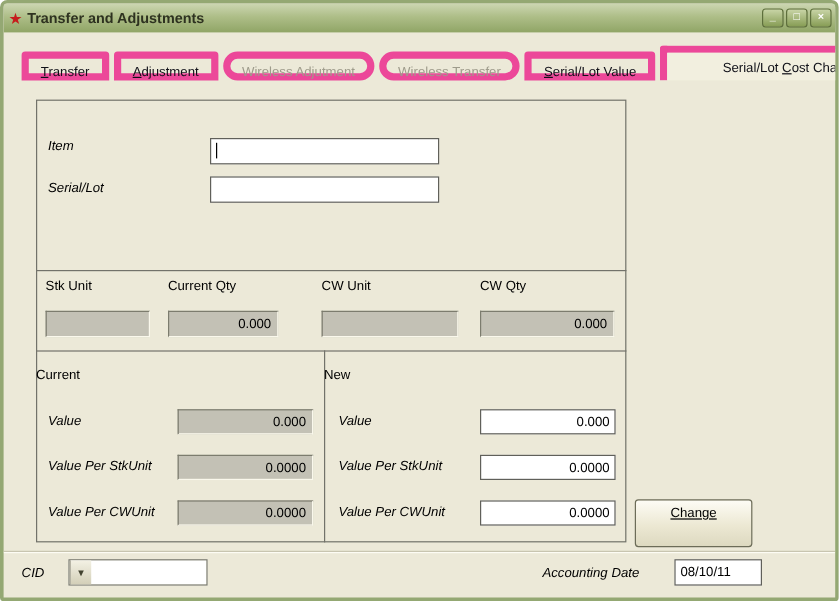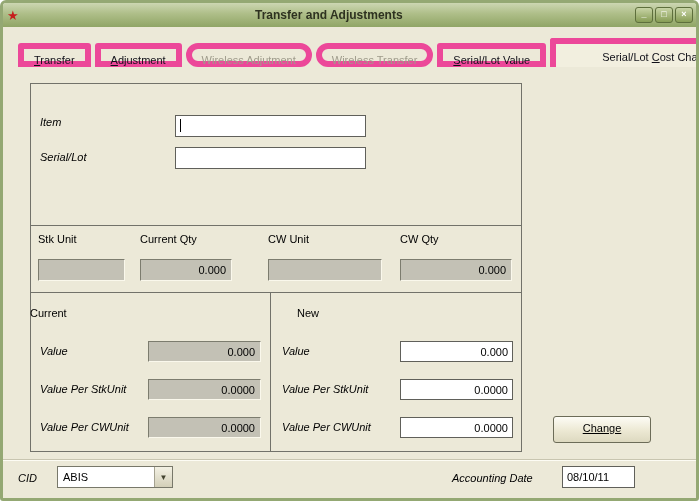--- a/index.html
+++ b/index.html
@@ -3,21 +3,21 @@
 <meta charset="utf-8">
 <style>
   html,body{margin:0;padding:0;background:#ffffff;}
   .window{position:relative;width:699px;height:501px;box-sizing:border-box;
     border:3px solid #94a873;border-radius:6px 6px 3px 3px;background:#ece9d8;
     font-family:"Liberation Sans",sans-serif;font-size:11px;color:#000;overflow:hidden;}
   .titlebar{position:absolute;left:0;top:0;width:693px;height:24px;box-sizing:border-box;
     background:linear-gradient(180deg,#ccd6b2 0%,#aebe88 45%,#90a566 100%);
     display:flex;align-items:center;padding:0 3px;}
   .app-icon{color:#c61d1d;font-size:13px;margin:0 4px 0 1px;line-height:1;}
-  .window-title{font-weight:bold;font-size:12px;color:#2e3220;flex:1;text-align:center;}
+  .window-title{font-weight:bold;font-size:12px;color:#2e3220;flex:1;}
   .win-buttons{display:flex;gap:2px;}
   .win-btn{width:18px;height:16px;box-sizing:border-box;border:1px solid #5e6f3c;border-radius:3px;
     background:linear-gradient(180deg,#c8d4a6,#879d55);color:#fff;font-size:9px;line-height:13px;
     text-align:center;font-weight:bold;cursor:default;}
   .tabbar{position:absolute;left:15px;top:35px;height:29px;display:flex;align-items:flex-end;gap:4px;}
   .tab{box-sizing:border-box;height:24px;padding:0 10px;line-height:22px;background:#ece9d8;
     border:6px solid #ec4899;border-radius:3px 3px 0 0;color:#101018;white-space:nowrap;}
   .tab.disabled{color:#9e9b8b;border-radius:12px;}
   .tab.active{height:29px;line-height:27px;border-bottom:none;background:#f2efdf;padding-left:46px;}
   .box{position:absolute;box-sizing:border-box;border:1px solid #72726a;}
@@ -85,32 +85,31 @@
   <div class="gfield" style="left:397px;top:256px;width:112px;height:22px;">0.000</div>
 
   <div class="chead" style="left:27px;top:303px;width:240px;">Current</div>
   <div class="lbl" style="left:37px;top:340px;">Value</div>
   <div class="gfield" style="left:145px;top:338px;width:113px;height:21px;">0.000</div>
   <div class="lbl" style="left:37px;top:378px;">Value Per StkUnit</div>
   <div class="gfield" style="left:145px;top:376px;width:113px;height:21px;">0.0000</div>
   <div class="lbl" style="left:37px;top:416px;">Value Per CWUnit</div>
   <div class="gfield" style="left:145px;top:414px;width:113px;height:21px;">0.0000</div>
 
-  <div class="chead" style="left:267px;top:303px;width:252px;margin-left:27px;">New</div>
+  <div class="chead" style="left:267px;top:303px;width:252px;">New</div>
   <div class="lbl" style="left:279px;top:340px;">Value</div>
   <input class="tinput num" style="left: 397px; top: 338px; width: 113px; height: 21px;" value="0.000">
   <div class="lbl" style="left:279px;top:378px;">Value Per StkUnit</div>
   <input class="tinput num" style="left: 397px; top: 376px; width: 113px; height: 21px;" value="0.0000">
   <div class="lbl" style="left:279px;top:416px;">Value Per CWUnit</div>
   <input class="tinput num" style="left: 397px; top: 414px; width: 113px; height: 21px;" value="0.0000">
 
-  <div class="btn" style="left:550px;top:413px;width:98px;height:27px;text-decoration:underline;">Change</div>
+  <div class="btn" style="left:526px;top:413px;width:98px;height:40px;text-decoration:underline;">Change</div>
 
   <div class="groove" style="left:0;top:456px;width:693px;"></div>
   <div class="lbl" style="left:15px;top:467px;">CID</div>
   <div class="combo" style="left:54px;top:463px;width:116px;height:22px;">
-    <div class="combo-text">ABIS</div>
     <div class="combo-btn">▼</div>
   </div>
   <div class="lbl" style="left:449px;top:467px;">Accounting Date</div>
   <input class="tinput" style="left: 559px; top: 463px; width: 73px; height: 22px;" value="08/10/11">
 
 </div>
 
 </body></html>

